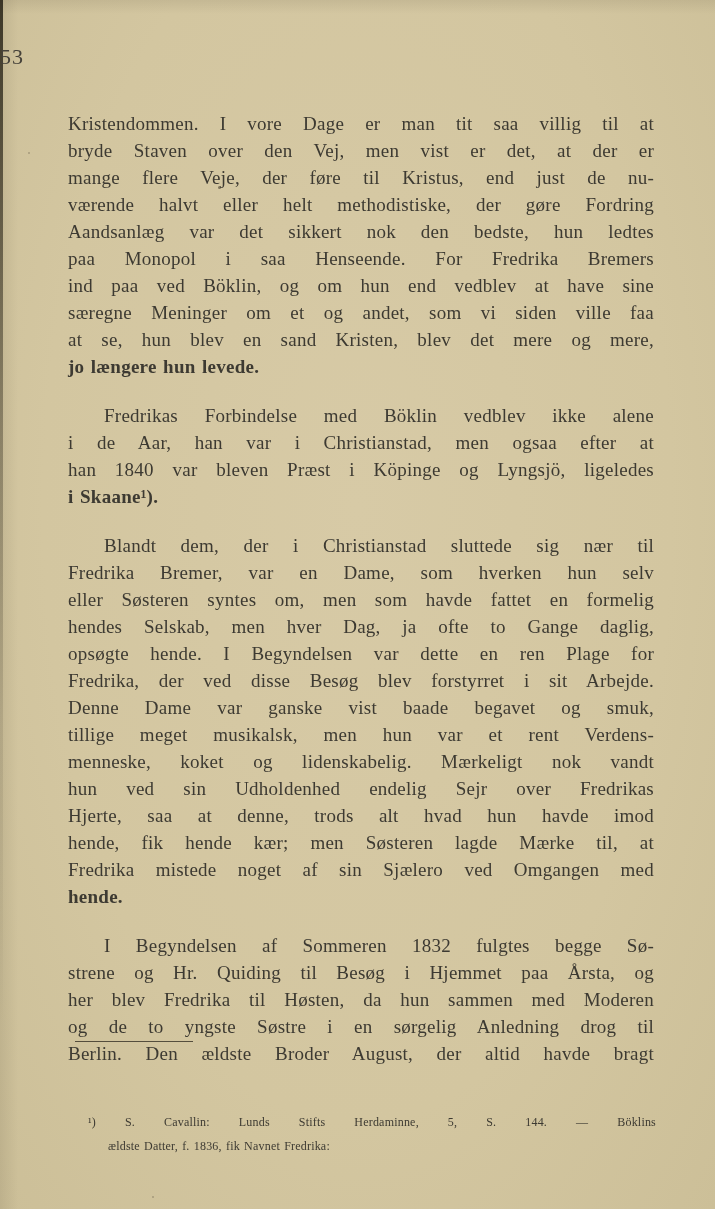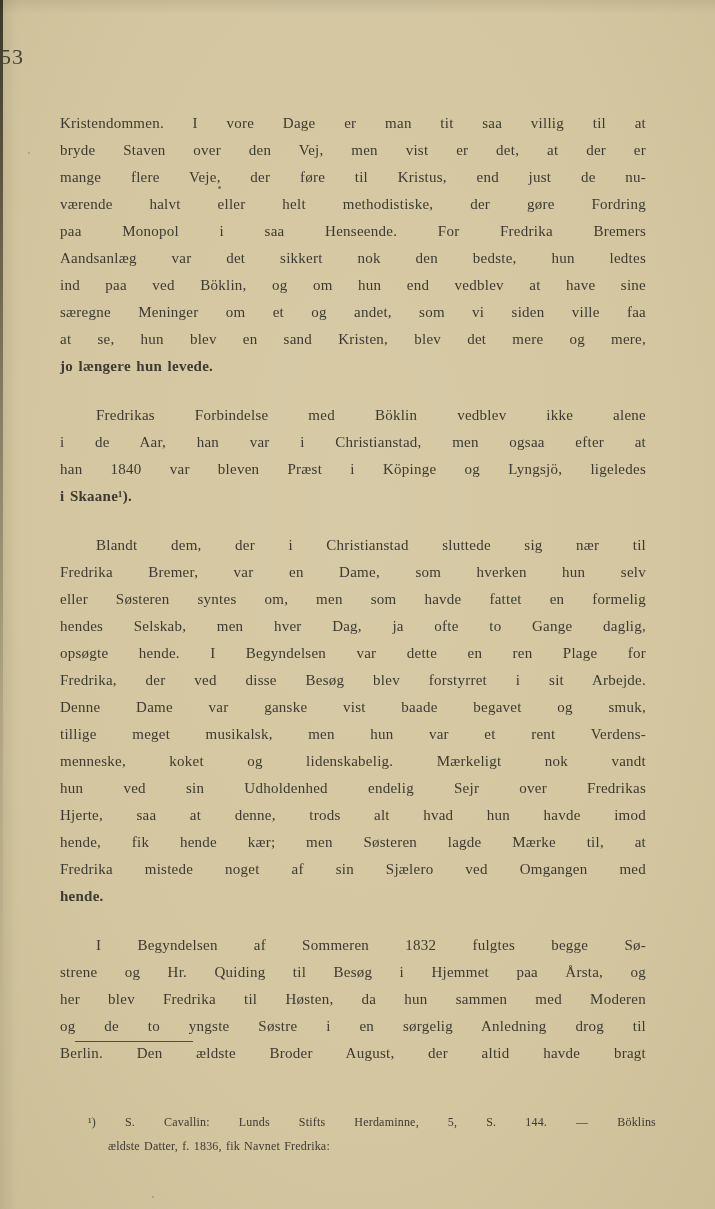--- a/index.html
+++ b/index.html
@@ -22,22 +22,22 @@
       rgba(28,24,14,0.35) 35%,
       rgba(28,24,14,0.10) 60%,
       rgba(28,24,14,0.0) 85%);
   }
   .page-number {
     position: absolute; top: 44px; left: 0; width: 100%;
     text-align: left; font-size: 22px; letter-spacing: 1px;
     color: #46423a;
   }
   .text-block {
-    position: absolute; top: 110px; left: 60px; width: 586px;
-    font-size: 15px; letter-spacing: 0.25px;
+    position: absolute; top: 110px; left: 68px; width: 586px;
+    font-size: 19px; letter-spacing: 0.25px;
   }
   .line {
     height: 27px; line-height: 27px;
     text-align: justify; text-align-last: justify;
     word-spacing: 1.5px;
   }
   .line.indent { padding-left: 36px; margin-top: 22px; }
   .line.endline { text-align-last: left; font-weight: bold; }
   .footnote-sep {
     position: absolute; top: 1041px; left: 75px; width: 118px; height: 0;
@@ -65,22 +65,22 @@
 <div class="page">
   <div class="edge-left"></div>
 
   <div class="page-number">53</div>
 
   <div class="text-block">
       <div class="line">Kristendommen.  I vore Dage er man tit saa villig til at</div>
       <div class="line">bryde Staven over den Vej, men vist er det, at der er</div>
       <div class="line">mange flere Veje, der føre til Kristus, end just de nu-</div>
       <div class="line">værende halvt eller helt methodistiske, der gøre Fordring</div>
+      <div class="line">Aandsanlæg var det sikkert nok den bedste, hun ledtes</div>
       <div class="line">paa Monopol i saa Henseende.  For Fredrika Bremers</div>
-      <div class="line">Aandsanlæg var det sikkert nok den bedste, hun ledtes</div>
       <div class="line">ind paa ved Böklin, og om hun end vedblev at have sine</div>
       <div class="line">særegne Meninger om et og andet, som vi siden ville faa</div>
       <div class="line">at se, hun blev en sand Kristen, blev det mere og mere,</div>
       <div class="line endline">jo længere hun levede.</div>
       <div class="line indent">Fredrikas Forbindelse med Böklin vedblev ikke alene</div>
       <div class="line">i de Aar, han var i Christianstad, men ogsaa efter at</div>
       <div class="line">han 1840 var bleven Præst i Köpinge og Lyngsjö, ligeledes</div>
       <div class="line endline">i Skaane¹).</div>
       <div class="line indent">Blandt dem, der i Christianstad sluttede sig nær til</div>
       <div class="line">Fredrika Bremer, var en Dame, som hverken hun selv</div>

